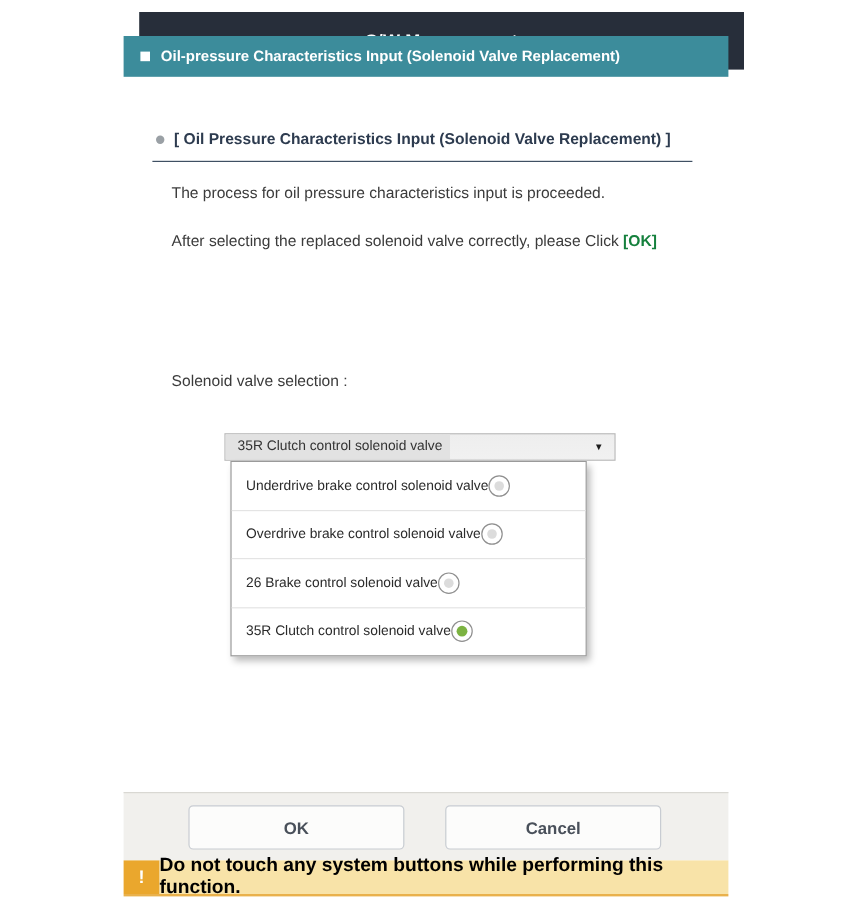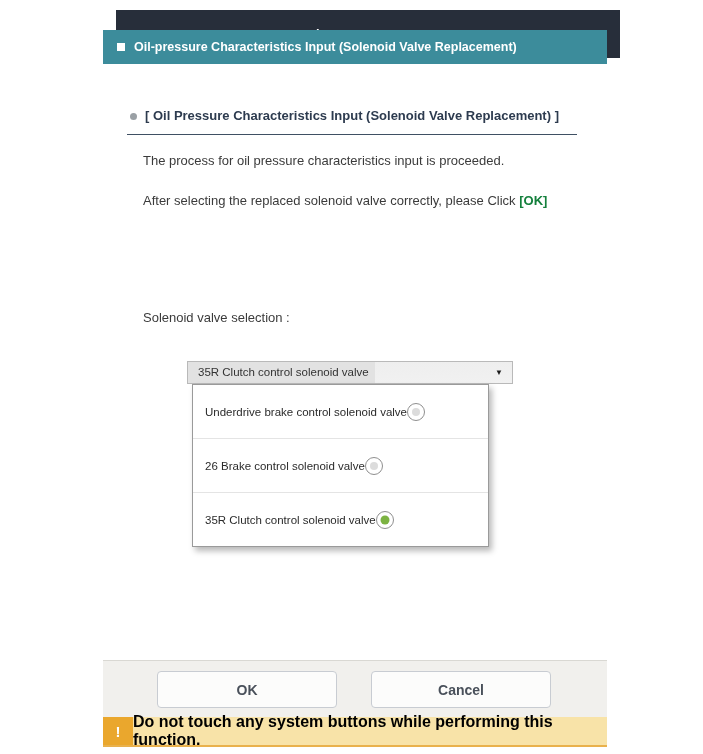--- a/index.html
+++ b/index.html
@@ -167,20 +167,24 @@
     <span class="select-value">35R Clutch control solenoid valve</span>
     <span class="select-arrow">▼</span>
   </div>
 
   <div class="options-panel">
     <div class="option-row">
       <span>Underdrive brake control solenoid valve</span>
       <span class="radio"></span>
     </div>
     <div class="option-row">
+      <span>Overdrive brake control solenoid valve</span>
+      <span class="radio"></span>
+    </div>
+    <div class="option-row">
       <span>26 Brake control solenoid valve</span>
       <span class="radio"></span>
     </div>
     <div class="option-row selected">
       <span>35R Clutch control solenoid valve</span>
       <span class="radio"></span>
     </div>
   </div>
 
   <div class="bottom-bar">

